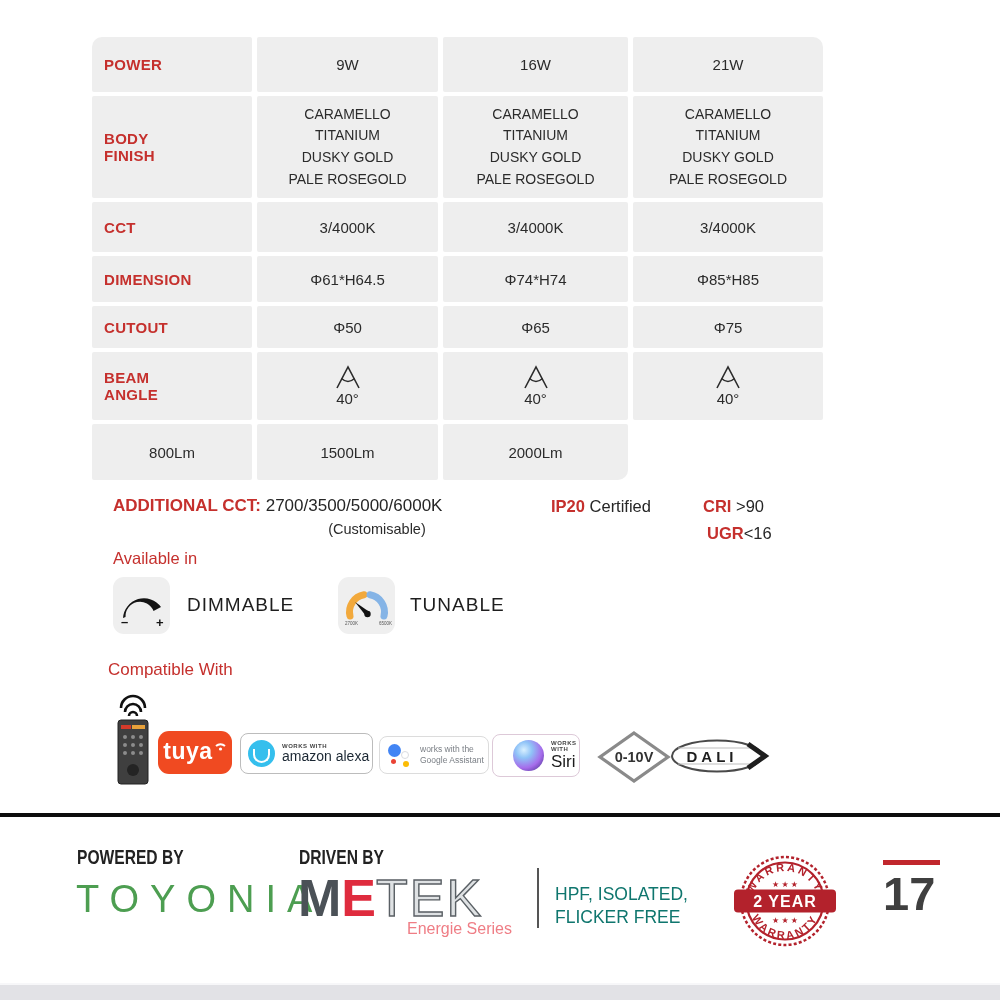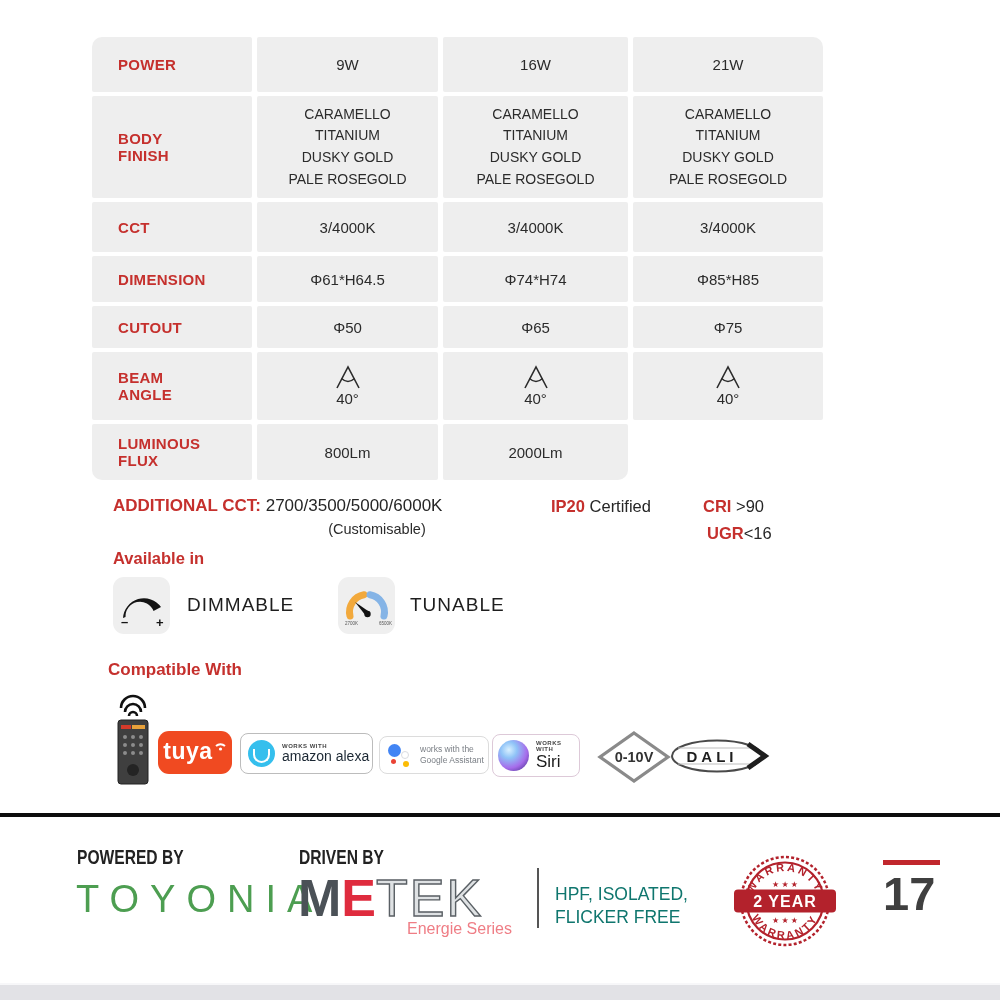--- a/index.html
+++ b/index.html
@@ -8,62 +8,62 @@
 
   
   .spec-table {
     position:absolute; left:92px; top:37px;
     display:grid;
     grid-template-columns:160px 181px 185px 190px;
     grid-template-rows:55px 102px 50px 46px 42px 68px 56px;
     column-gap:5px; row-gap:4px;
   }
   .cell { background:#eeeeee; display:flex; align-items:center; justify-content:center; border-radius:2px; }
-  .cell.lbl { justify-content:flex-start; padding-left:26px; color:#c5302d; font-weight:bold; font-size:15px; letter-spacing:.3px; }
+  .cell.lbl { justify-content:flex-start; padding-left:12px; color:#c5302d; font-weight:bold; font-size:15px; letter-spacing:.3px; }
   .cell .pre { white-space:pre-line; }
   .cell.val { color:#2b2b2b; font-size:15px; text-align:center; }
   .cell.finish { font-size:14px; line-height:1.55; }
   .tl { border-top-left-radius:10px; } .tr { border-top-right-radius:10px; }
   .bl { border-bottom-left-radius:10px; } .br { border-bottom-right-radius:10px; }
   .beam { flex-direction:column; gap:1px; }
   .beam svg { display:block; }
 
   
   .addl { position:absolute; left:113px; top:496px; font-size:17px; color:#262626; }
   .addl b { color:#c5302d; font-weight:bold; }
   .custom-note { position:absolute; left:262px; top:521px; width:230px; text-align:center; font-size:14.5px; color:#2b2b2b; }
   .ip20 { position:absolute; left:551px; top:497px; font-size:16.5px; color:#262626; }
   .ip20 b { color:#c5302d; }
   .cri { position:absolute; left:703px; top:497px; font-size:16.5px; color:#262626; }
   .cri b { color:#c5302d; }
   .ugr { position:absolute; left:707px; top:524px; font-size:16.5px; color:#262626; }
   .ugr b { color:#c5302d; }
 
-  .red-heading { position:absolute; color:#c5302d; font-weight:bold; font-size:16.5px; }
+  .red-heading { position:absolute; color:#c5302d; font-weight:normal; font-size:16.5px; }
 
   
   .feat-box { position:absolute; width:57px; height:57px; background:#efefef; border-radius:11px; display:flex; align-items:center; justify-content:center; }
   .feat-label { position:absolute; font-size:19px; color:#1e1e1e; letter-spacing:1px; }
 
   
   .logo { position:absolute; }
   .badge { background:#fff; border:1.5px solid #bcbcbc; border-radius:8px; display:flex; align-items:center; }
   .tuya-badge { position:absolute; left:158px; top:731px; width:74px; height:43px; background:#f04a21; border-radius:11px; display:flex; align-items:center; justify-content:center; }
   .tuya-word { color:#fff; font-weight:bold; font-size:23px; letter-spacing:.5px; position:relative; top:-1px; }
   .alexa-badge { position:absolute; left:240px; top:733px; width:133px; height:41px; padding-left:7px; gap:7px; }
   .alexa-circle { width:27px; height:27px; border-radius:50%; background:#35bfed; position:relative; flex:0 0 auto; }
   .alexa-circle::after { content:""; position:absolute; left:5px; right:5px; bottom:4px; height:12px; border:2.5px solid #fff; border-top:none; border-radius:0 0 12px 12px; }
   .badge-text { display:flex; flex-direction:column; line-height:1.1; }
   .badge-top { font-size:6px; font-weight:bold; color:#444; letter-spacing:.5px; }
   .alexa-name { font-size:14px; color:#1b2733; }
   .google-badge { position:absolute; left:379px; top:736px; width:110px; height:38px; border-color:#dcdcdc; padding-left:8px; gap:8px; }
   .gicon { position:relative; width:24px; height:26px; flex:0 0 auto; }
   .gdot { position:absolute; border-radius:50%; }
   .google-text { font-size:8.5px; color:#7a7f85; line-height:1.25; }
-  .siri-badge { position:absolute; left:492px; top:734px; width:88px; height:43px; border-color:#ddc9d8; padding-left:5px; gap:7px; }
+  .siri-badge { position:absolute; left:492px; top:734px; width:88px; height:43px; border-color:#ddc9d8; padding-left:20px; gap:7px; }
   .siri-orb { width:31px; height:31px; border-radius:50%; flex:0 0 auto;
     background:radial-gradient(circle at 35% 32%, #d9f0ff 0%, #8fc3f7 28%, #a66ceb 62%, #35257c 100%); }
   .siri-name { font-size:17px; color:#1c1c1c; font-weight:500; }
 
   
   .rule { position:absolute; left:0; top:813px; width:1000px; height:4px; background:#0d0d0d; }
   .small-caps-lbl { position:absolute; font-size:20px; font-weight:bold; color:#222; transform:scaleX(.78); transform-origin:left; letter-spacing:0; }
   .toyonia { position:absolute; left:76px; top:878px; font-size:38px; letter-spacing:11px; color:#4d9e51; }
   .metek { position:absolute; left:298px; top:872px; font-size:52px; font-weight:800; line-height:1; }
   .metek .m { color:#4b5157; }
@@ -178,26 +178,25 @@
       <span>40°</span>
     </div>
     <div class="cell val beam">
       <svg width="28" height="24" viewBox="0 0 28 24">
           <path d="M3 23 L14 2 L25 23" fill="none" stroke="#2b2b2b" stroke-width="1.6"></path>
           <path d="M7.5 13.5 Q14 19.5 20.5 13.5" fill="none" stroke="#2b2b2b" stroke-width="1.4"></path>
         </svg>
       <span>40°</span>
     </div>
 
-    <div class="cell lbl bl">
-        <span class="pre">LUMINOUS
-FLUX</span>
-      </div>
     <div class="cell val">
         <span>800Lm</span>
+      </div>
+    <div class="cell val">
+        <span>1500Lm</span>
       </div>
     <div class="cell val br">
         <span>2000Lm</span>
       </div>
   </div>
 
   <div class="addl"><b>ADDITIONAL CCT:</b><span> 2700/3500/5000/6000K</span></div>
   <div class="custom-note">(Customisable)</div>
   <div class="ip20"><b>IP20</b><span> Certified</span></div>
   <div class="cri"><b>CRI</b><span> &gt;90</span></div>

